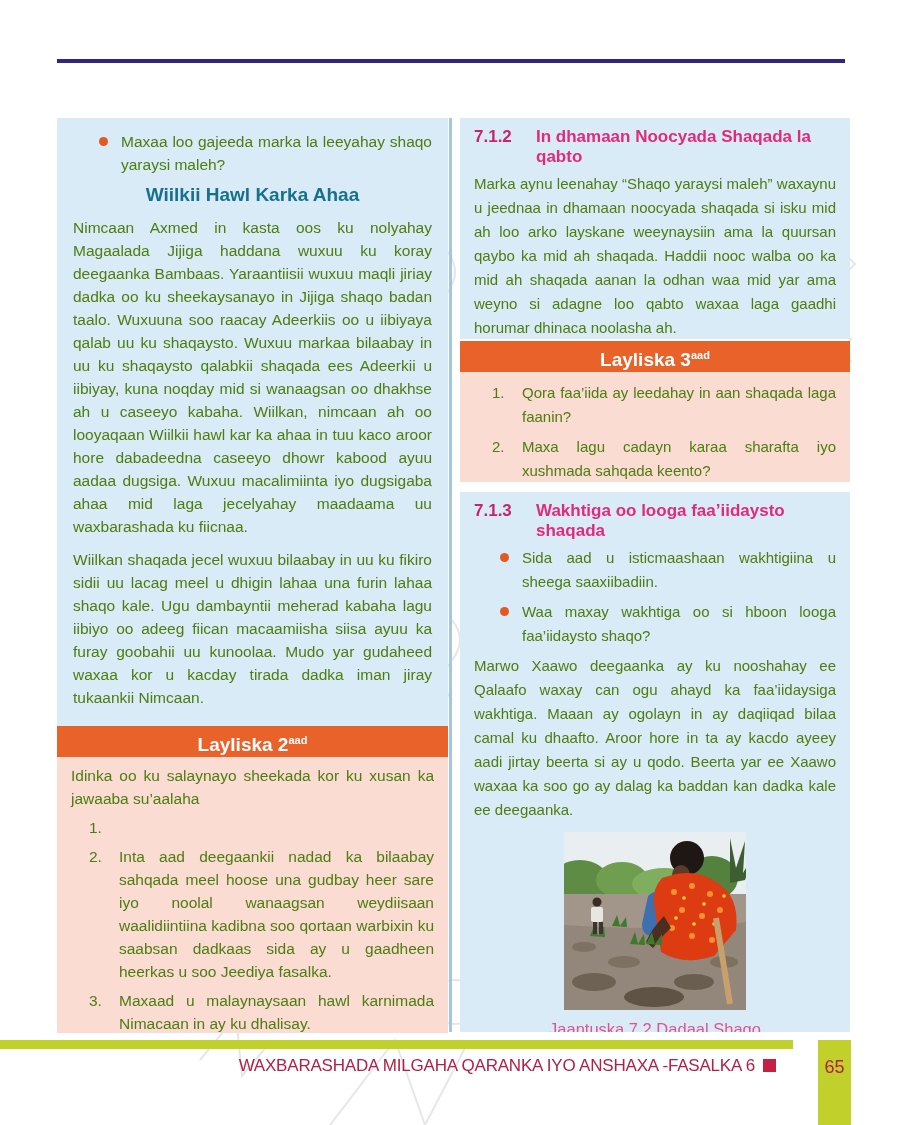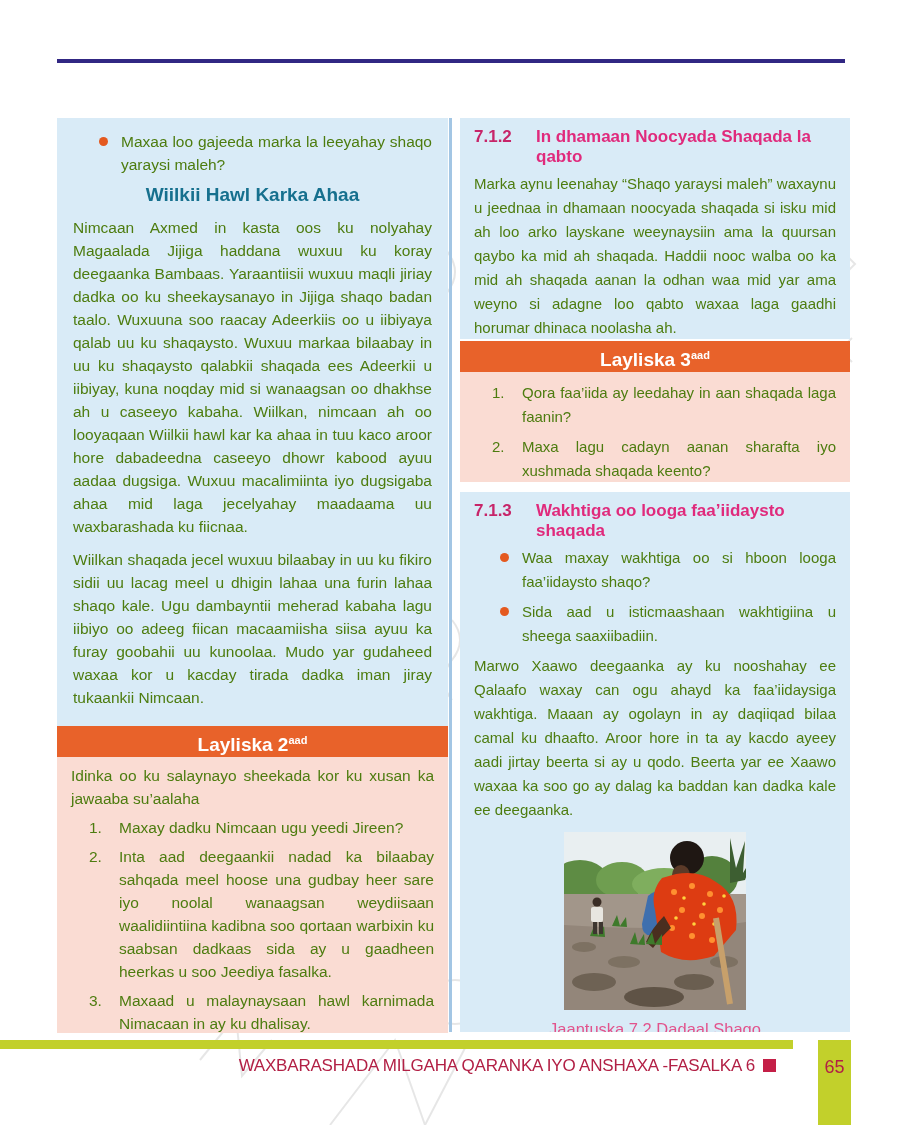--- a/index.html
+++ b/index.html
@@ -94,21 +94,20 @@
   </div>
 
   <div class="box ex-header left-ex-header">
     <span>Layliska 2</span><sup>aad</sup>
   </div>
 
   <div class="box pink left-pink">
     <div class="body-text">Idinka oo ku salaynayo sheekada kor ku xusan ka jawaaba su’aalaha</div>
     <div class="num-item">
       <span class="body-text num">1.</span>
-      <span class="body-text itx">Maxay dadku Nimcaan ugu yeedi Jireen?</span>
     </div>
     <div class="num-item">
       <span class="body-text num">2.</span>
       <span class="body-text itx">Inta aad deegaankii nadad ka bilaabay sahqada meel hoose una gudbay heer sare iyo noolal wanaagsan weydiisaan waalidiintiina kadibna soo qortaan warbixin ku saabsan dadkaas sida ay u gaadheen heerkas u soo Jeediya fasalka.</span>
     </div>
     <div class="num-item">
       <span class="body-text num">3.</span>
       <span class="body-text itx">Maxaad u malaynaysaan hawl karnimada Nimacaan in ay ku dhalisay.</span>
     </div>
   </div>
@@ -125,36 +124,36 @@
     <span>Layliska 3</span><sup>aad</sup>
   </div>
 
   <div class="box pink right-pink rc">
     <div class="num-item" style="margin-top:2px">
       <span class="body-text num">1.</span>
       <span class="body-text itx">Qora faa’iida ay leedahay in aan shaqada laga faanin?</span>
     </div>
     <div class="num-item">
       <span class="body-text num">2.</span>
-      <span class="body-text itx">Maxa lagu  cadayn aanan sharafta iyo xushmada shaqada keento?</span>
+      <span class="body-text itx">Maxa lagu  cadayn karaa sharafta iyo xushmada sahqada keento?</span>
     </div>
   </div>
 
   <div class="box blue right-blue-b rc">
     <div class="sec-heading">
       <span class="sec-num">7.1.3</span>
       <span class="sec-title">Wakhtiga oo looga faa’iidaysto shaqada</span>
     </div>
     <div class="bullet-row">
       <span class="dot"></span>
-      <span class="body-text">Waa maxay wakhtiga oo si hboon looga faa’iidaysto shaqo?</span>
+      <span class="body-text">Sida aad u isticmaashaan wakhtigiina u sheega saaxiibadiin.</span>
     </div>
     <div class="bullet-row">
       <span class="dot"></span>
-      <span class="body-text">Sida aad u isticmaashaan wakhtigiina u sheega saaxiibadiin.</span>
+      <span class="body-text">Waa maxay wakhtiga oo si hboon looga faa’iidaysto shaqo?</span>
     </div>
     <p class="body-text" style="margin:2px 0 0 0">Marwo Xaawo deegaanka ay ku nooshahay ee Qalaafo waxay can ogu  ahayd ka faa’iidaysiga wakhtiga. Maaan ay ogolayn in ay daqiiqad bilaa camal ku dhaafto. Aroor hore in ta ay kacdo ayeey aadi jirtay beerta si ay u qodo. Beerta yar ee Xaawo waxaa ka soo go ay dalag ka baddan kan dadka kale ee deegaanka.</p>
 
     <div class="figure-wrap">
       <svg width="182" height="178" viewBox="0 0 182 178">
         <rect width="182" height="70" fill="#e9eff1"></rect>
         <ellipse cx="16" cy="52" rx="30" ry="24" fill="#5e8c44"></ellipse>
         <ellipse cx="58" cy="48" rx="26" ry="18" fill="#6f9e50"></ellipse>
         <ellipse cx="100" cy="52" rx="32" ry="16" fill="#7fae5e"></ellipse>
         <ellipse cx="148" cy="46" rx="26" ry="22" fill="#54813d"></ellipse>

